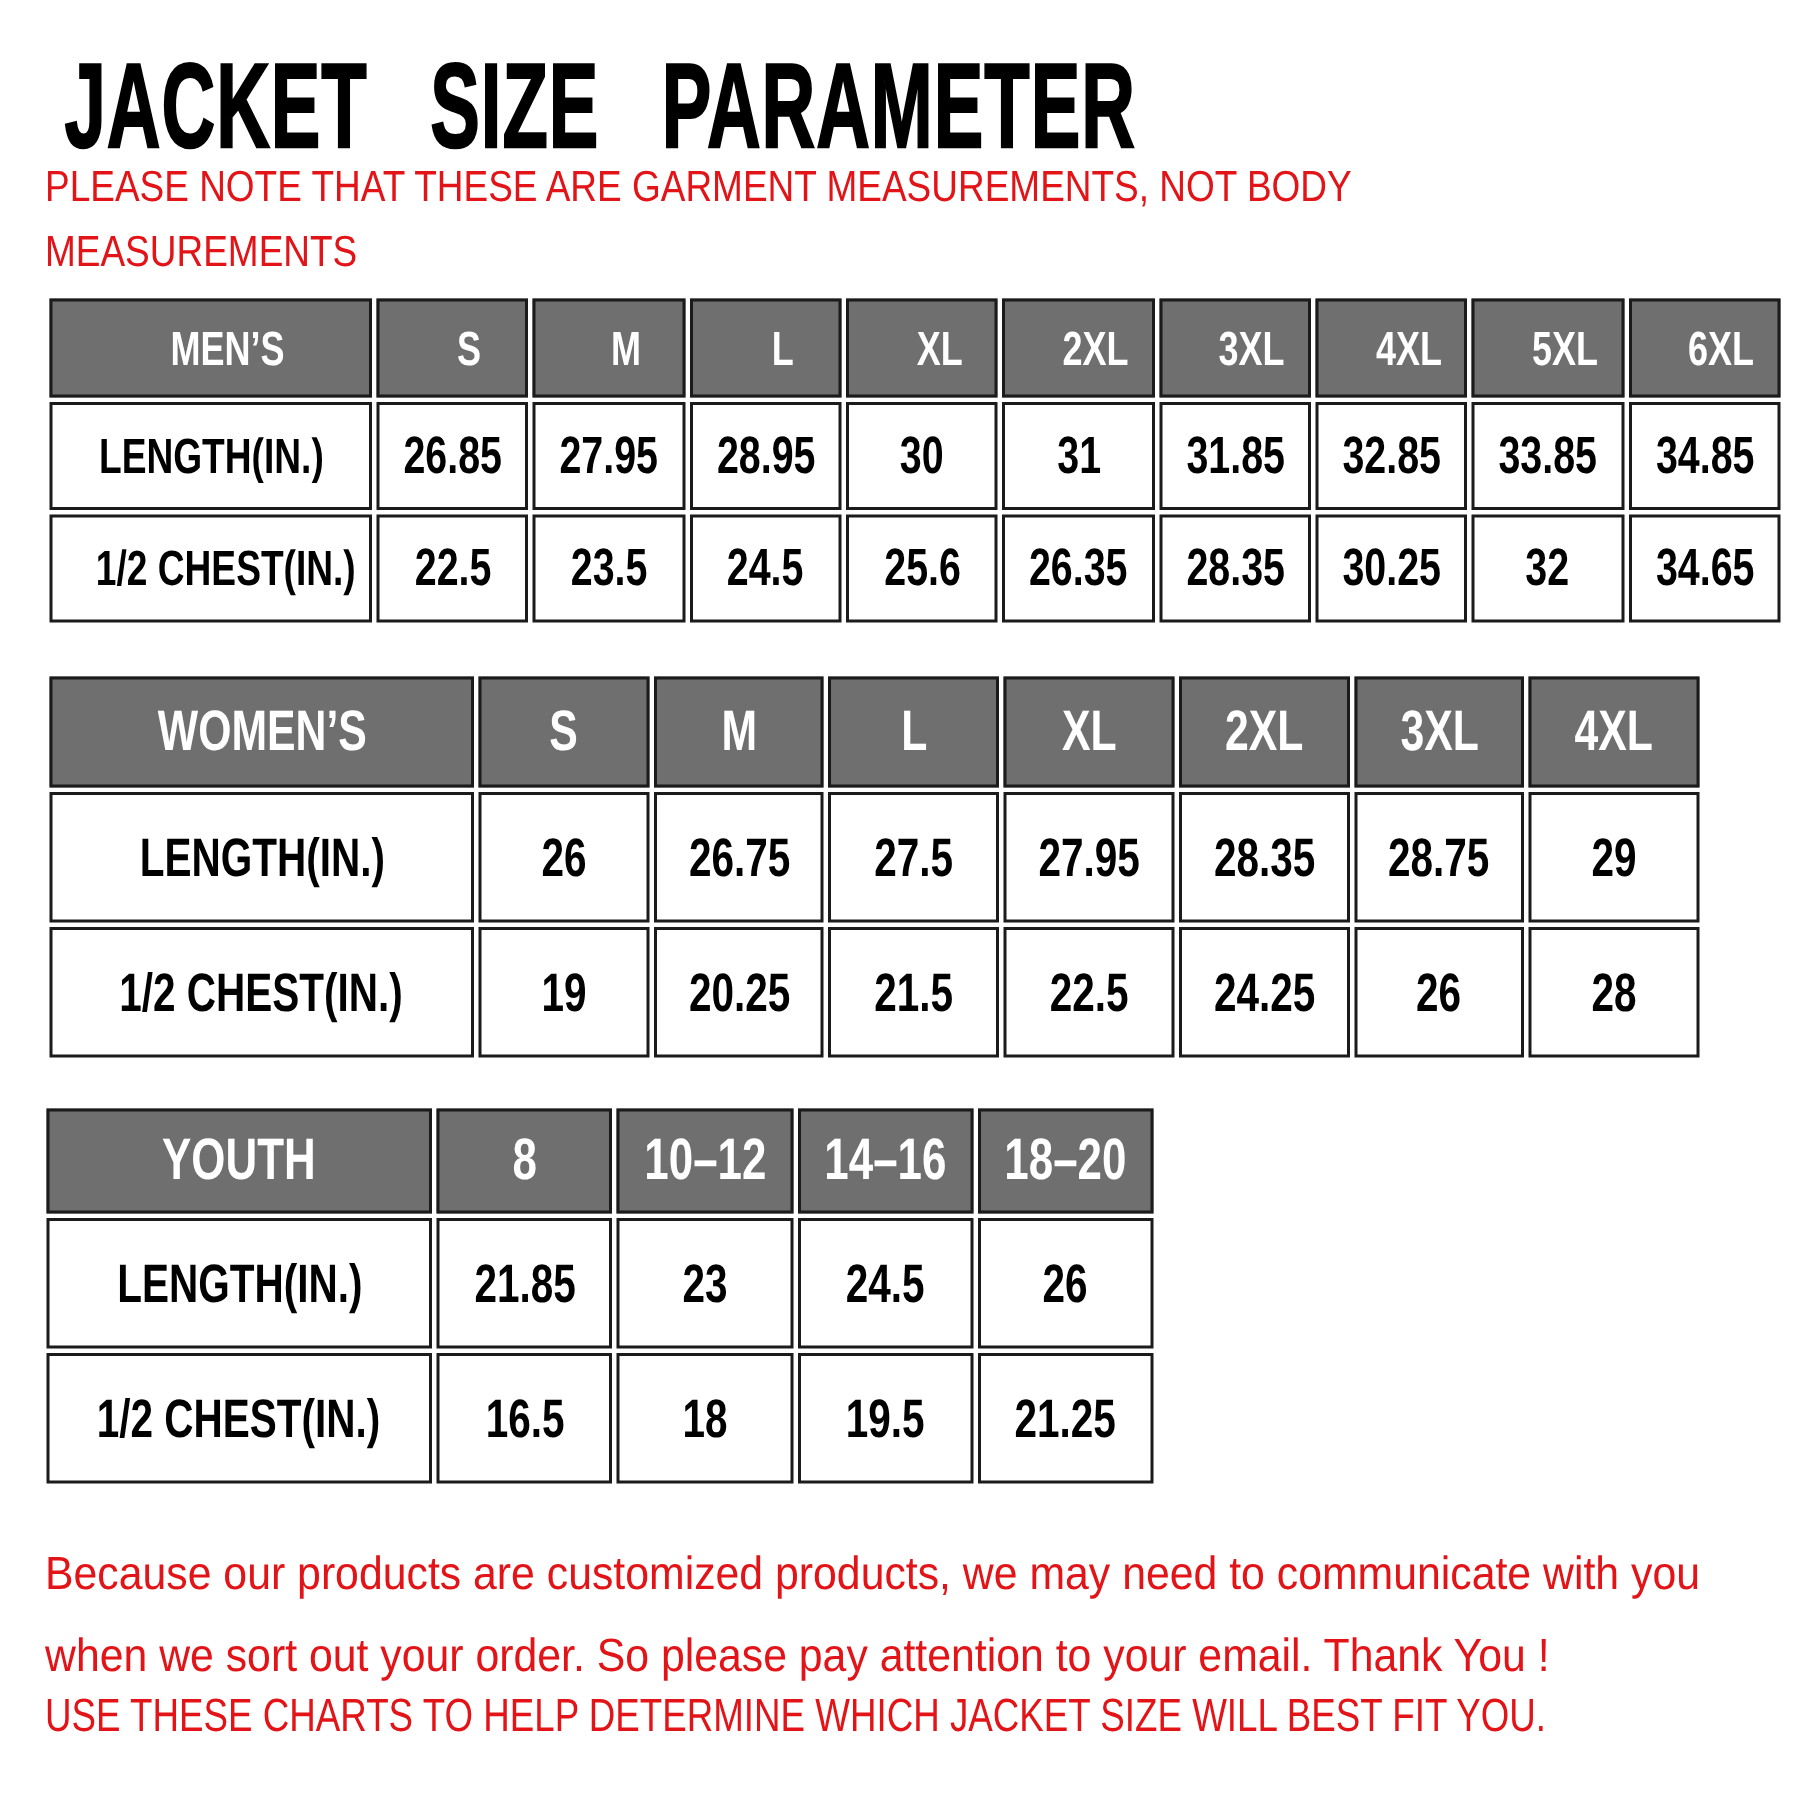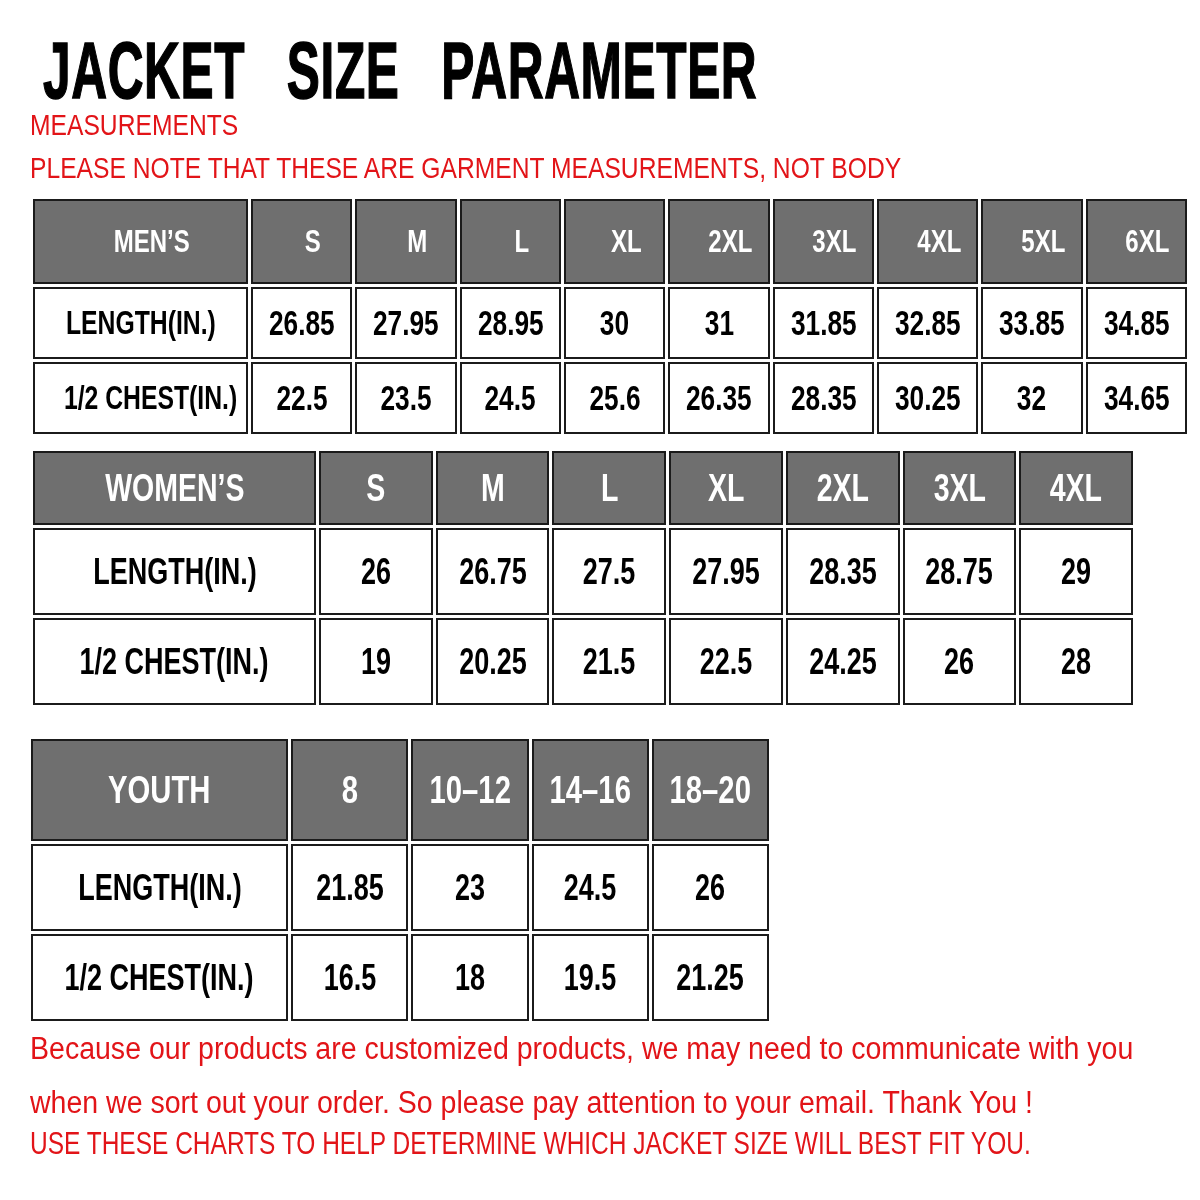--- a/index.html
+++ b/index.html
@@ -23,35 +23,35 @@
   .note .line { display:block; line-height:38px; }
   .note .cx { font-size:29px; transform:scaleX(0.85); transform-origin:left center; }
 
   
   .size-table { position:absolute; border-collapse:separate; border-spacing:3px; table-layout:fixed; background:#fff; }
   .size-table td { box-sizing:border-box; border:2px solid #1b1b1b; text-align:center; vertical-align:middle; padding:0; overflow:hidden; }
   .size-table td.hd { background:#6f6f6f; color:#fff; }
   .size-table .cx { font-weight:bold; transform:scaleX(0.75); transform-origin:center; }
 
   .t-mens  { left:30px; top:196px; width:1160px; }
-  .t-mens tr.hrow td { height:85px;padding-left:23px; }
+  .t-mens tr.hrow td { height:66px;padding-left:23px; }
   .t-mens tr.drow td { height:72px; }
   .t-mens td.hd .cx { font-size:32px; }
   .t-mens td.lb .cx { font-size:33px; }
   .t-mens td.val .cx { font-size:35px; }
 
   .t-womens { left:30px; top:448px; width:1106px; }
   .t-womens tr.hrow td { height:74px; }
   .t-womens tr.drow td { height:87px; }
   .t-womens td.hd .cx { font-size:38px; }
   .t-womens td.lb .cx { font-size:36px; }
   .t-womens td.val .cx { font-size:36px; }
 
   .t-youth { left:28px; top:736px; width:744px; }
-  .t-youth tr.hrow td { height:102px; }
+  .t-youth tr.hrow td { height:70px; }
   .t-youth tr.drow td { height:87px; }
   .t-youth td.hd .cx { font-size:39px; }
   .t-youth td.lb .cx { font-size:36px; }
   .t-youth td.val .cx { font-size:36px; }
 
   
   .footer-para { position:absolute; left:30px; top:1024px; color:#e21418; }
   .footer-para .line { display:block; line-height:49px; }
   .footer-para .cx { font-size:31px; transform:scaleX(0.92); transform-origin:left center; }
 
@@ -59,22 +59,22 @@
   .footer-caps .cx { font-size:31px; transform:scaleX(0.79); transform-origin:left center; }
 </style>
 </head>
 <body>
 
 <div>
 
   <h1 class="title"><span class="t-in">JACKET SIZE PARAMETER</span></h1>
 
   <div class="note">
+    <span class="line"><span class="cx">PLEASE NOTE THAT THESE ARE GARMENT MEASUREMENTS, NOT BODY</span></span>
     <span class="line"><span class="cx">MEASUREMENTS</span></span>
-    <span class="line"><span class="cx">PLEASE NOTE THAT THESE ARE GARMENT MEASUREMENTS, NOT BODY</span></span>
   </div>
 
   <table class="size-table t-mens">
     <colgroup>
         <col style="width:215px">
         <col>
         <col>
         <col>
         <col>
         <col>

